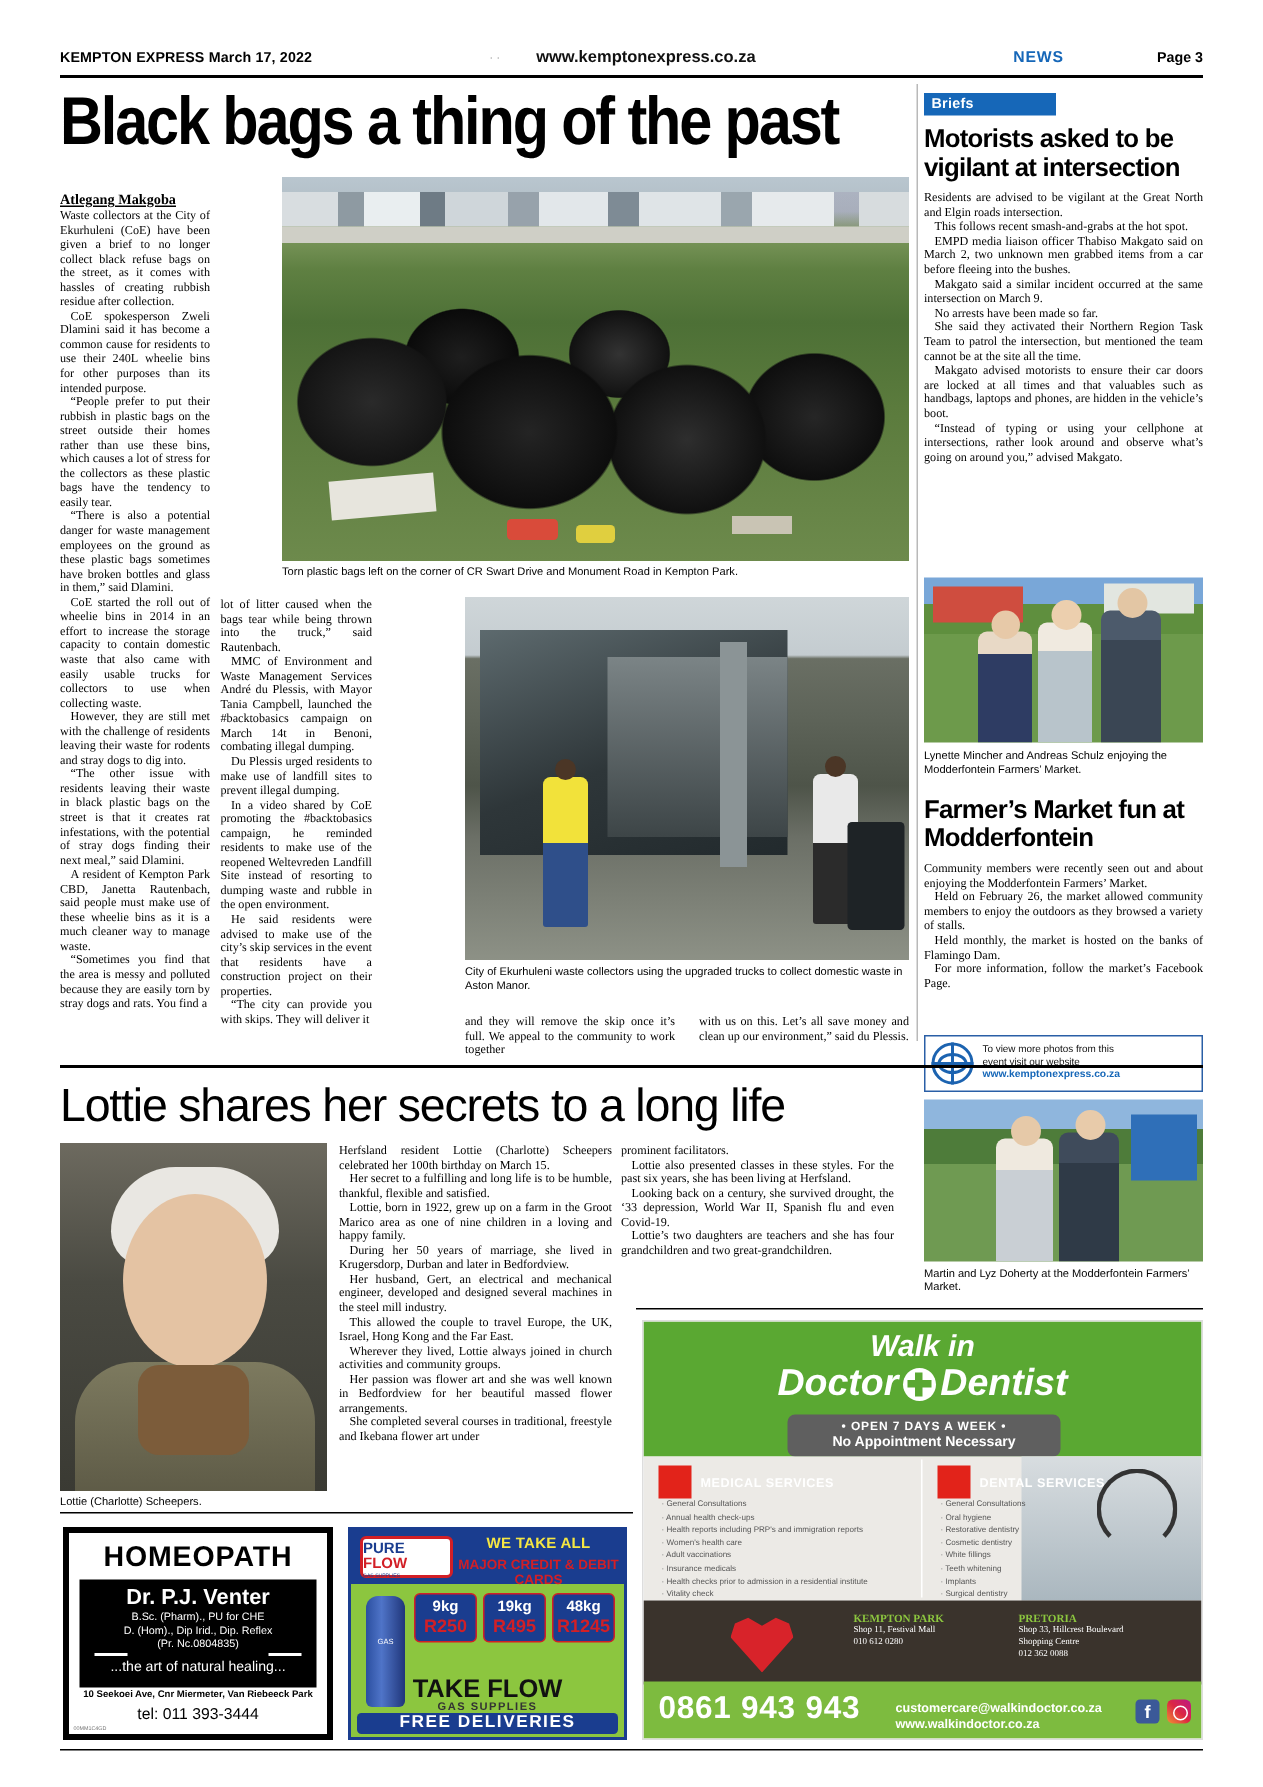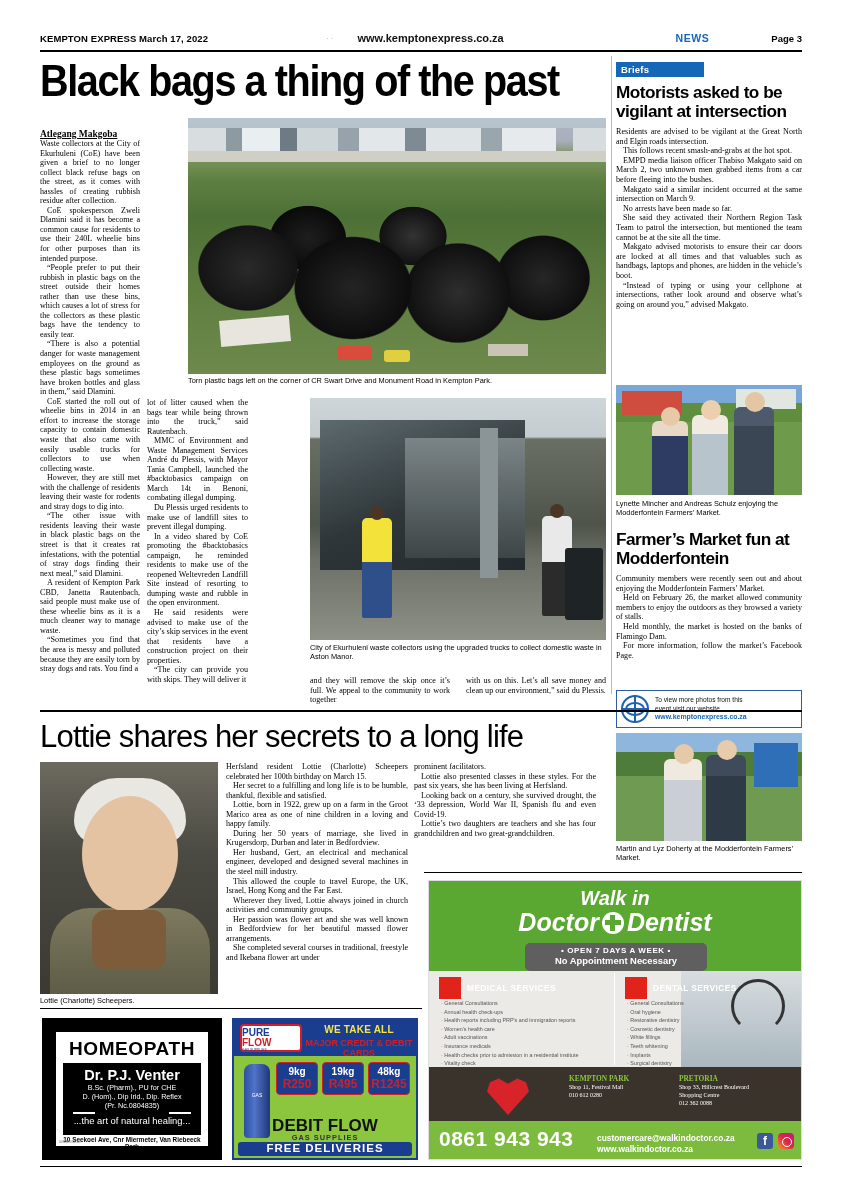--- a/index.html
+++ b/index.html
@@ -149,21 +149,21 @@
   #lphoto .hair { position:absolute; left:34px; top:16px; width:112px; height:66px; background:#e9e7e2; border-radius:56px 56px 30px 30px;}
   #lphoto .body { position:absolute; left:10px; top:146px; width:160px; height:90px; background:linear-gradient(#7d7a5f,#5d5a46); border-radius:40px 40px 0 0;}
   #lphoto .scarf { position:absolute; left:52px; top:148px; width:74px; height:60px; background:#7c5c3a; border-radius:14px;}
   .lcaption { position:absolute; left:40px; top:996px; width:178px;
     font-family:"Liberation Sans", sans-serif; font-size:7.4px; color:#000;}
   #lcol1 { position:absolute; left:226px; top:762px; width:182px; }
   #lcol2 { position:absolute; left:414px; top:762px; width:182px; }
 
   
   
-  #ad-homeo { position:absolute; left:42px; top:1018px; width:180px; height:142px; background:#000; padding:14px; }
+  #ad-homeo { position:absolute; left:42px; top:1018px; width:180px; height:142px; background:#000; padding:4px; }
   #ad-homeo .inner { width:100%; height:100%; background:#fff; position:relative; }
   .ho-title { position:absolute; left:0; right:0; top:6px; text-align:center;
      font-family:"Liberation Sans", sans-serif; font-weight:700; font-size:19px; letter-spacing:.6px; color:#000;}
   .ho-band { position:absolute; left:7px; right:7px; top:31px; height:72px; background:#000; color:#fff; text-align:center; padding-top:4px;}
   .ho-name { font-family:"Liberation Sans", sans-serif; font-weight:700; font-size:14.5px; color:#fff;}
   .ho-q { font-family:"Liberation Sans", sans-serif; font-size:7.2px; line-height:9px; color:#fff;}
   .ho-art { font-family:"Liberation Sans", sans-serif; font-size:9.4px; color:#fff; margin-top:5px;}
   .ho-addr { position:absolute; left:7px; right:7px; top:104px; text-align:center;
      font-family:"Liberation Sans", sans-serif; font-weight:700; font-size:6.4px; color:#000;}
   .ho-tel { position:absolute; left:0; right:0; top:115px; text-align:center;
@@ -449,21 +449,21 @@
         </div>
         <div class="pf-p">
           <div class="kg">19kg</div>
           <div class="r">R495</div>
         </div>
         <div class="pf-p">
           <div class="kg">48kg</div>
           <div class="r">R1245</div>
         </div>
       </div>
-    <div class="pf-name">DEBIT FLOW</div>
+    <div class="pf-name">TAKE FLOW</div>
     <div class="pf-sub">GAS SUPPLIES</div>
     <div class="pf-ord">Orders: 011 972-0954 / 011 392-2136</div>
     <div class="pf-tc">*E&amp;OE • Ts &amp; Cs Apply</div>
     <div class="pf-free">FREE DELIVERIES</div>
   </div>
 
   <div id="ad-walk">
     <div class="wk-top"></div>
     <div class="wk-t1">Walk in</div>
     <div class="wk-t2">

